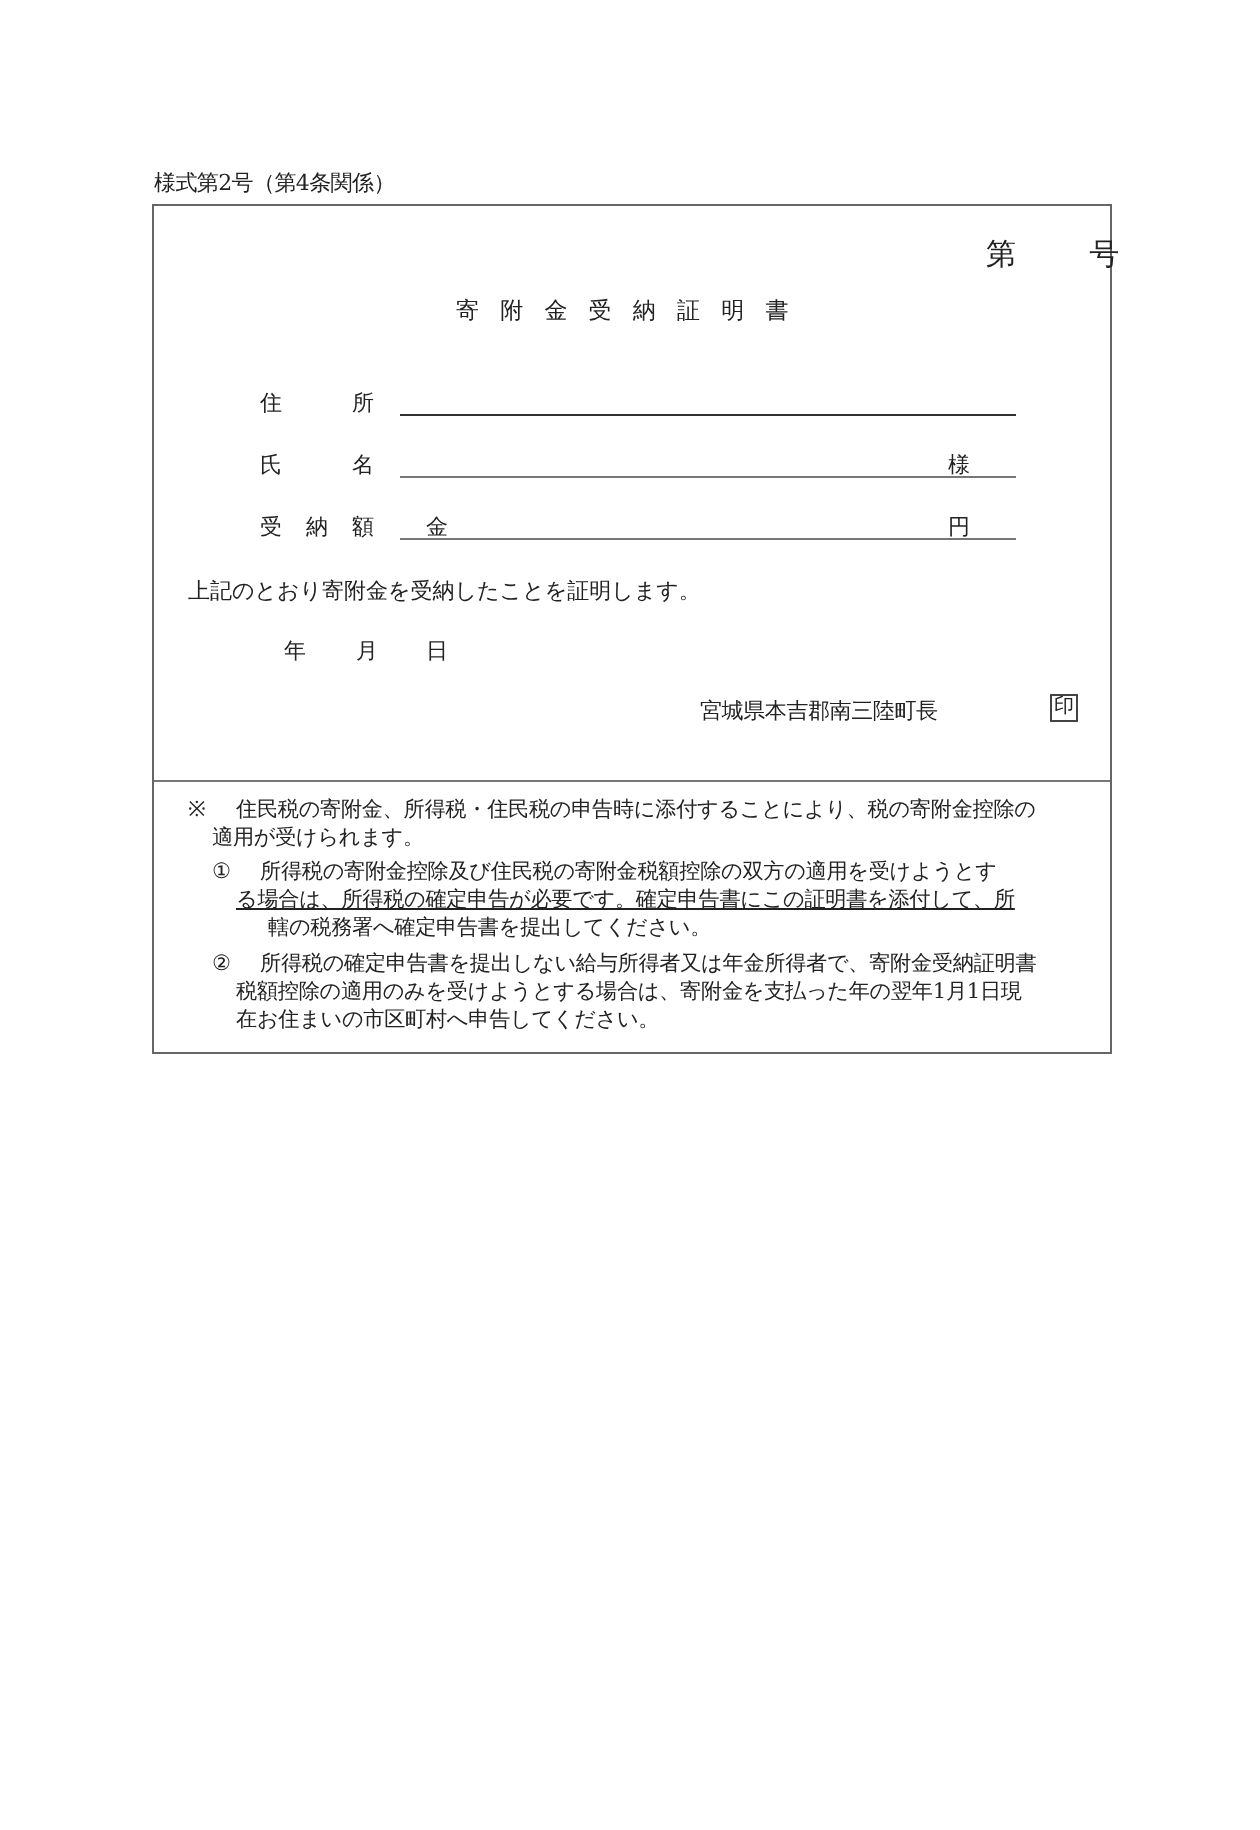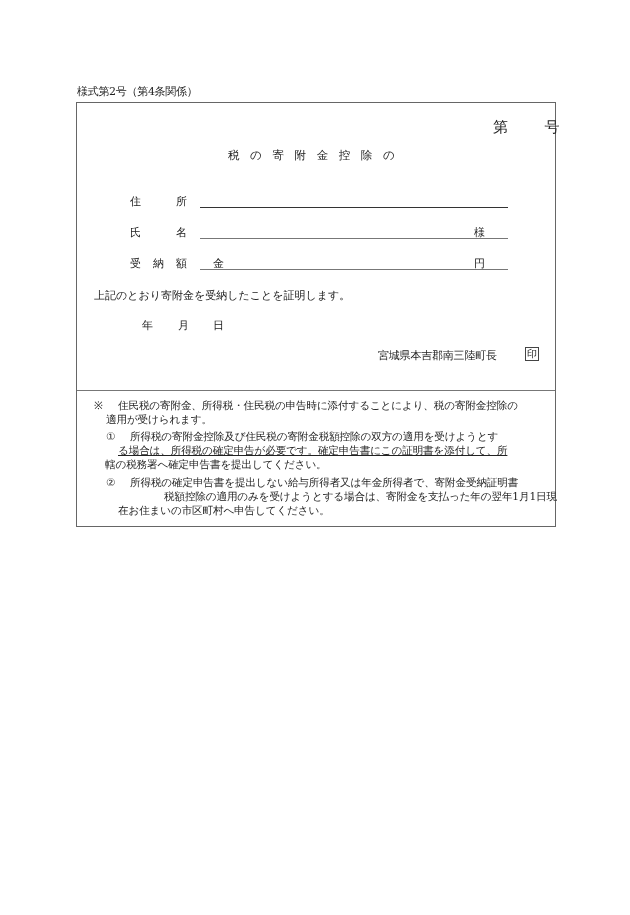--- a/index.html
+++ b/index.html
@@ -66,21 +66,20 @@
       font-family: Liberation Mono, monospace;
     }
     .date-row {
       top: 318px;
       font-size: 11px;
     }
     .issuer {
       left: 350px; top: 348px;
       font-size: 11px;
       letter-spacing: -0.2px;
-      margin-left: 28px;
     }
     .seal {
       left: 525px; top: 347px;
       width: 14px; height: 14px;
       border: 1px solid #444444;
       box-sizing: border-box;
       font-size: 10px;
       line-height: 12px;
       text-align: center;
     }
@@ -100,21 +99,21 @@
 <div class="frame">
   <div class="divider"></div>
 </div>
 
 <div class="abs number-line">
   <span>第</span>
   <span style="display:inline-block;width:27px;"></span>
   <span>号</span>
 </div>
 
-<div class="abs title">税の寄附金控除の</div>
+<div class="abs title">寄附金受納証明書</div>
 
 <div class="abs field-label" style="left:130px; top:194px;">住</div>
 <div class="abs field-label" style="left:176px; top:194px;">所</div>
 <div class="field-line" style="top:207px;"></div>
 
 <div class="abs field-label" style="left:130px; top:225px;">氏</div>
 <div class="abs field-label" style="left:176px; top:225px;">名</div>
 <div class="field-line gray" style="top:238px;"></div>
 <div class="abs field-suffix" style="left:474px; top:225px;">様</div>
 
@@ -134,18 +133,18 @@
 <div class="abs issuer">宮城県本吉郡南三陸町長</div>
 <div class="abs seal">印</div>
 
 <div class="note" style="left:94px; top:398px;">※</div>
 <div class="note" style="left:118px; top:398px;">住民税の寄附金、所得税・住民税の申告時に添付することにより、税の寄附金控除の</div>
 <div class="note" style="left:106px; top:412px;">適用が受けられます。</div>
 
 <div class="note" style="left:106px; top:429px;">①</div>
 <div class="note" style="left:130px; top:429px;">所得税の寄附金控除及び住民税の寄附金税額控除の双方の適用を受けようとす</div>
 <div class="note" style="left:118px; top:443px;text-decoration:underline;">る場合は、所得税の確定申告が必要です。確定申告書にこの証明書を添付して、所</div>
-<div class="note" style="left:105px; top:457px;">轄の税務署へ確定申告書を提出してください。</div>
+<div class="note" style="left:134px; top:457px;">轄の税務署へ確定申告書を提出してください。</div>
 
 <div class="note" style="left:106px; top:475px;">②</div>
 <div class="note" style="left:130px; top:475px;">所得税の確定申告書を提出しない給与所得者又は年金所得者で、寄附金受納証明書</div>
-<div class="note" style="left:118px; top:489px;margin-left:46px;">税額控除の適用のみを受けようとする場合は、寄附金を支払った年の翌年1月1日現</div>
+<div class="note" style="left:118px; top:489px;">税額控除の適用のみを受けようとする場合は、寄附金を支払った年の翌年1月1日現</div>
 <div class="note" style="left:118px; top:503px;">在お住まいの市区町村へ申告してください。</div>
 
 </body></html>

